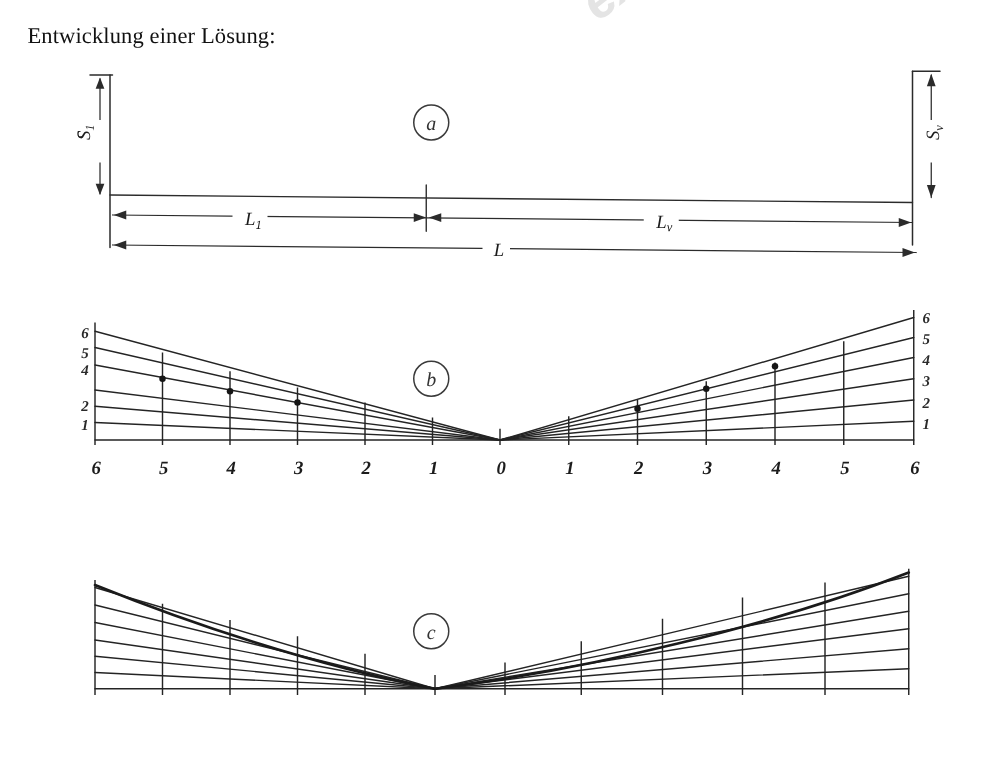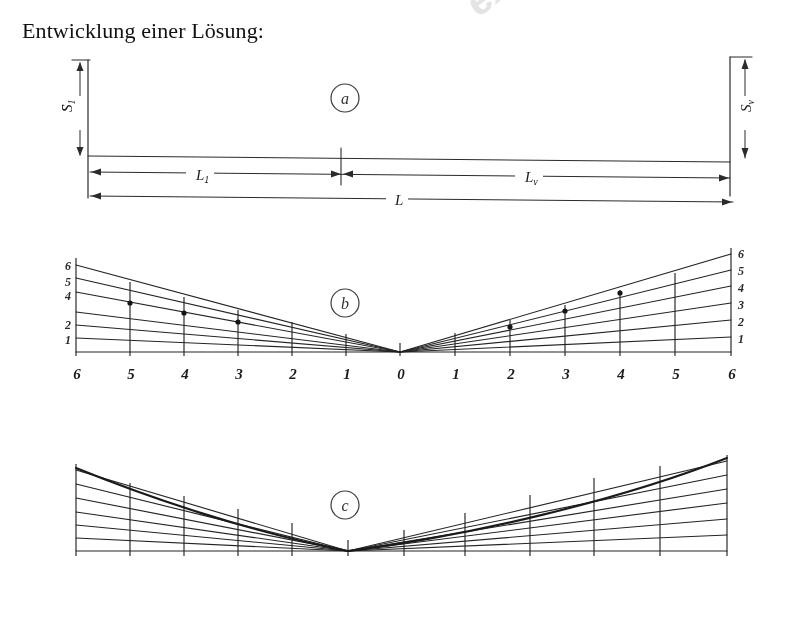--- a/index.html
+++ b/index.html
@@ -8,21 +8,21 @@
     background:#ffffff;
     font-family:"Liberation Serif", serif;
     position:relative;
     overflow:hidden;
   }
   #page{position:absolute;left:0;top:0;width:800px;height:624px;}
   #title{
     position:absolute;
     left:22px; top:18px;
     font-family:"Liberation Serif", serif;
-    font-size:22px;
+    font-size:18px;
     color:#111;
     letter-spacing:0.1px;
     white-space:nowrap;
   }
   #watermark{
     position:absolute;
     left:455px; top:-12px;
     font-family:"Liberation Sans", sans-serif;
     font-size:42px;
     font-weight:bold;

